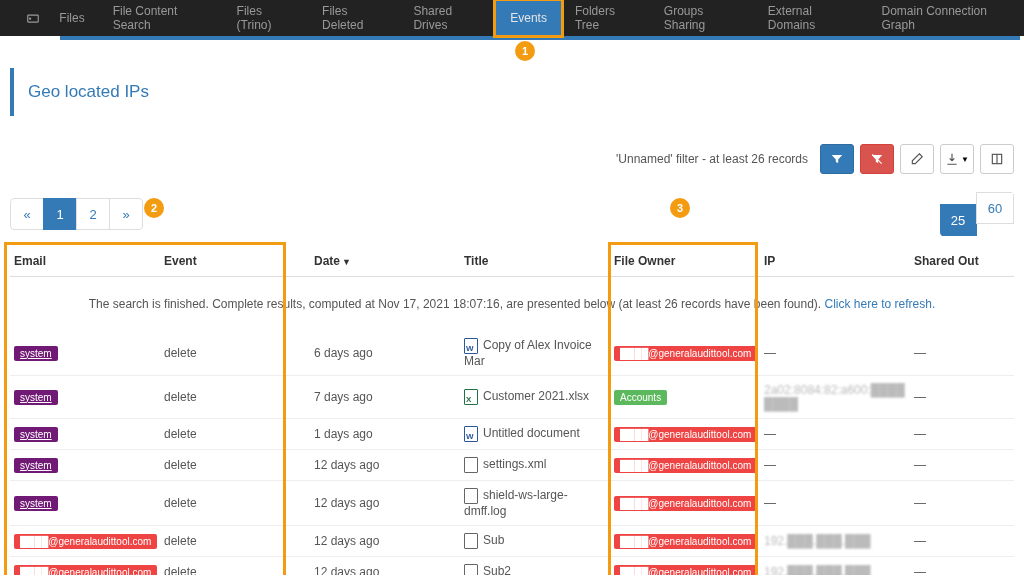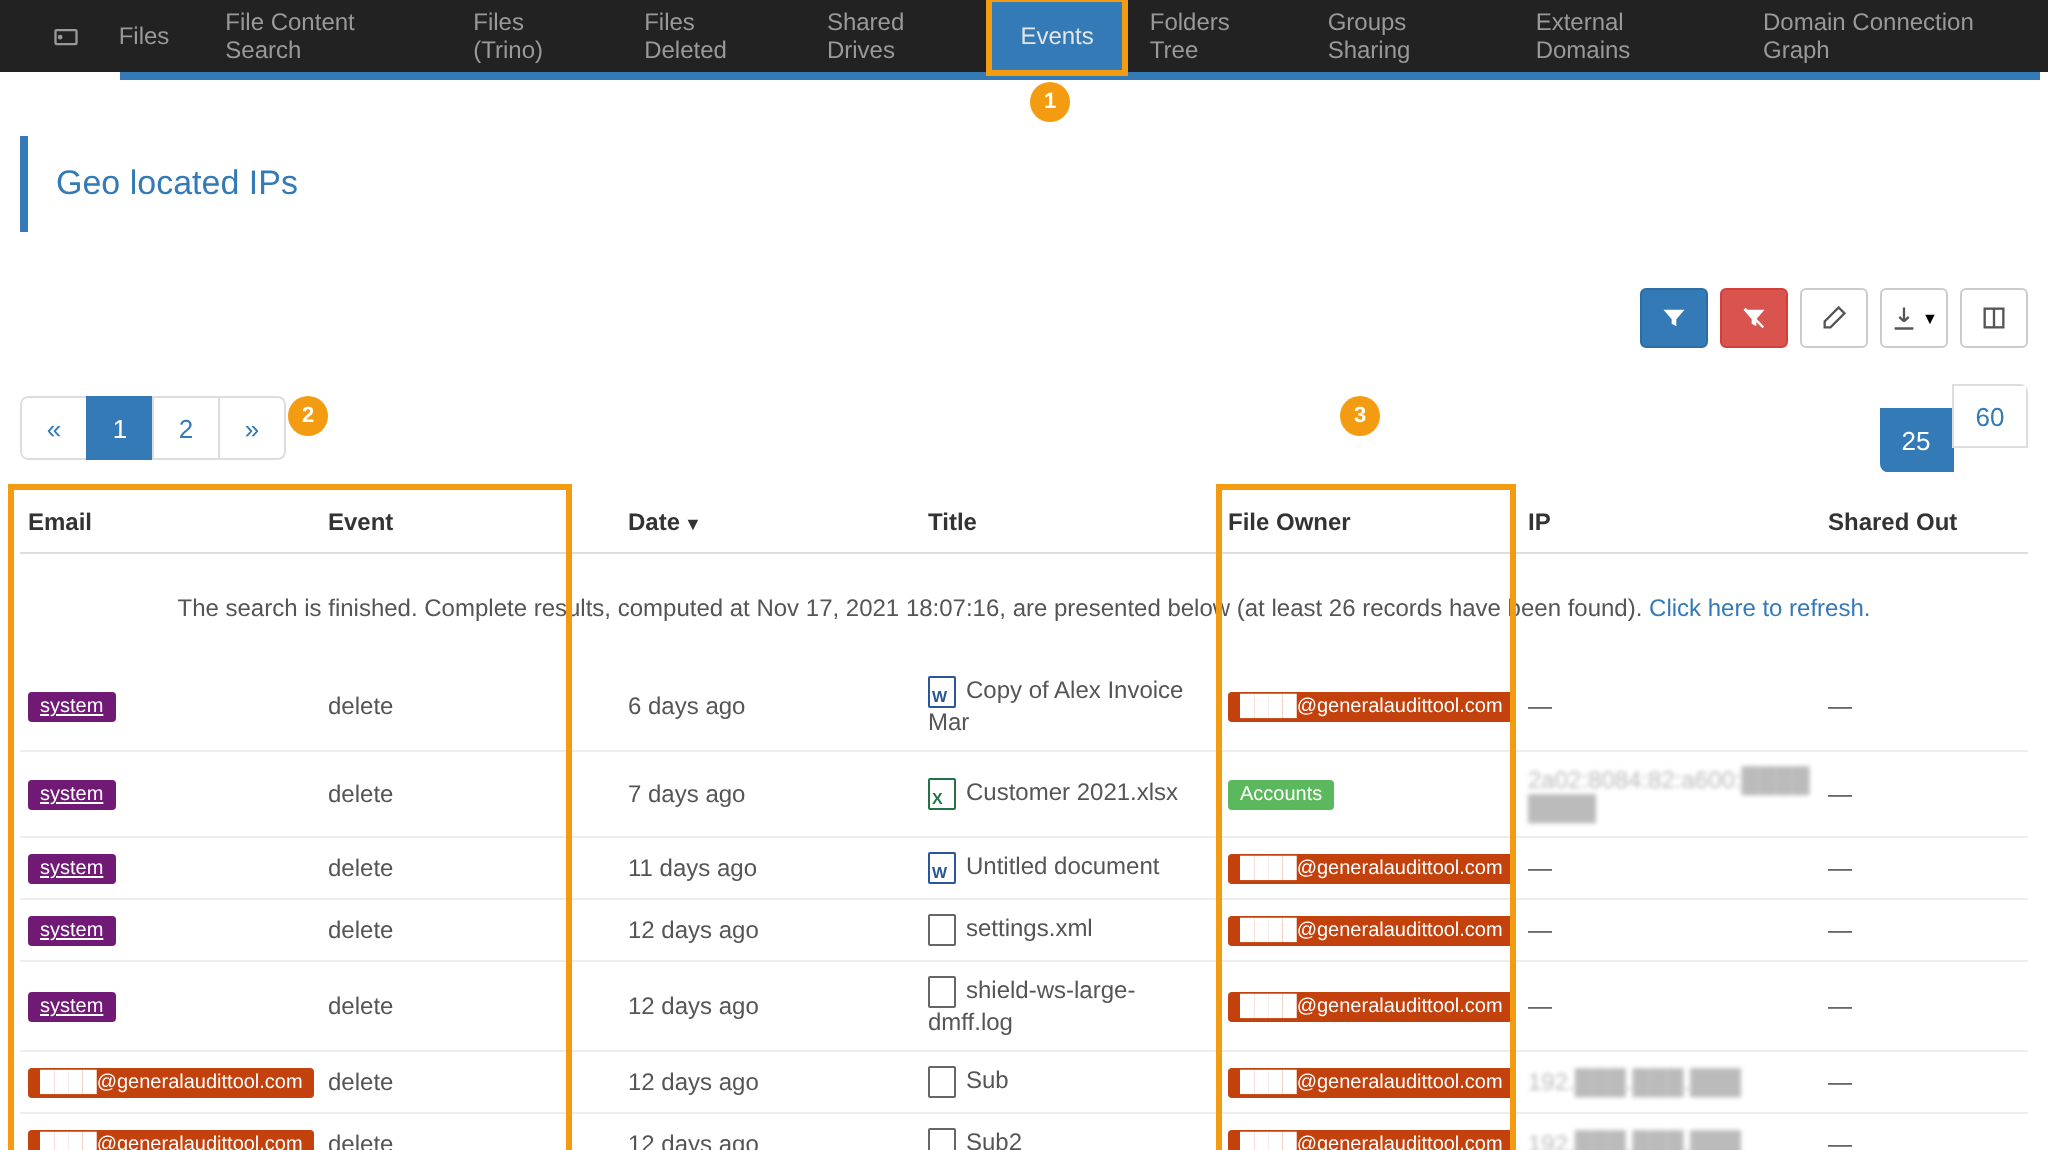--- a/index.html
+++ b/index.html
@@ -44,21 +44,21 @@
 .col-box-right { position: absolute; border: 3px solid #f39c12; top: -4px; left: 598px; width: 150px; height: 343px; pointer-events: none; }
 table { width: 100%; border-collapse: collapse; table-layout: fixed; }
 th { text-align: left; font-weight: bold; font-size: 12px; color: #333; padding: 8px 4px; border-bottom: 1px solid #ddd; }
 td { font-size: 12px; color: #555; padding: 7px 4px; vertical-align: middle; }
 tr.datarow td { border-bottom: 1px solid #eee; }
 tr.datarow:first-of-type td { border-top: 1px solid #eee; }
 .statusrow td { text-align: center; font-size: 12px; padding: 20px 4px; }
 .statusrow a { color: #337ab7; text-decoration: none; }
 .badge { display: inline-block; font-size: 10px; color: #fff; padding: 2px 6px; border-radius: 2px; }
 .badge.orange { background: #701a75; text-decoration: underline; }
-.badge.grey { background: #c2410c; }
+.badge.grey { background: #ef4444; }
 .badge.green { background: #5cb85c; }
 .ficon { display: inline-block; width: 14px; height: 16px; vertical-align: middle; margin-right: 5px; border: 1px solid #999; border-radius: 1px; position: relative; }
 .ficon::after { content: attr(data-letter); position: absolute; bottom: 0; left: 1px; font-size: 8px; font-weight: bold; }
 .ficon.word { border-color: #2b579a; color:#2b579a; }
 .ficon.xls { border-color: #217346; color:#217346; }
 .ficon.doc { border-color: #666; color:#666; }
 .blur { color: #bbb; filter: blur(1px); }
 th .sort { font-size: 9px; margin-left: 2px; }
 
 
@@ -89,20 +89,21 @@
   <a class="tab">Domain Connection Graph</a>
 </div>
 <div class="bluebar"></div>
 <div class="marker" style="top:41px; left:515px;">1</div>
 
 <div class="page-head">
   <h2>Geo located IPs</h2>
 </div>
 
 <div class="filterbar">
+  <span class="txt">'Unnamed' filter -   at least 26 records</span>
   <button class="btn blue">
     <svg class="icon-shape" viewBox="0 0 24 24" fill="#fff">
         <path d="M3 5h18l-7 8v6l-4-2v-4z"></path>
       </svg>
   </button>
   <button class="btn red">
     <svg class="icon-shape" viewBox="0 0 24 24" fill="#fff">
         <path d="M3 5h18l-7 8v6l-4-2v-4z"></path>
         <line x1="4" y1="4" x2="20" y2="20" stroke="#fff" stroke-width="2"></line>
       </svg>
@@ -185,21 +186,21 @@
           <td>delete</td>
           <td>7 days ago</td>
           <td><span class="ficon xls" data-letter="X"></span>Customer 2021.xlsx</td>
           <td><span class="badge green">Accounts</span></td>
           <td><span><span class="blur">2a02:8084:82:a600:████</span> <span class="blur">████</span></span></td>
           <td>—</td>
         </tr>
         <tr class="datarow">
           <td><span class="badge orange">system</span></td>
           <td>delete</td>
-          <td>11 days ago</td>
+          <td>1 days ago</td>
           <td><span class="ficon word" data-letter="W"></span>Untitled document</td>
           <td><span class="badge grey">████@generalaudittool.com</span></td>
           <td>—</td>
           <td>—</td>
         </tr>
         <tr class="datarow">
           <td><span class="badge orange">system</span></td>
           <td>delete</td>
           <td>12 days ago</td>
           <td><span class="ficon doc" data-letter=""></span>settings.xml</td>

